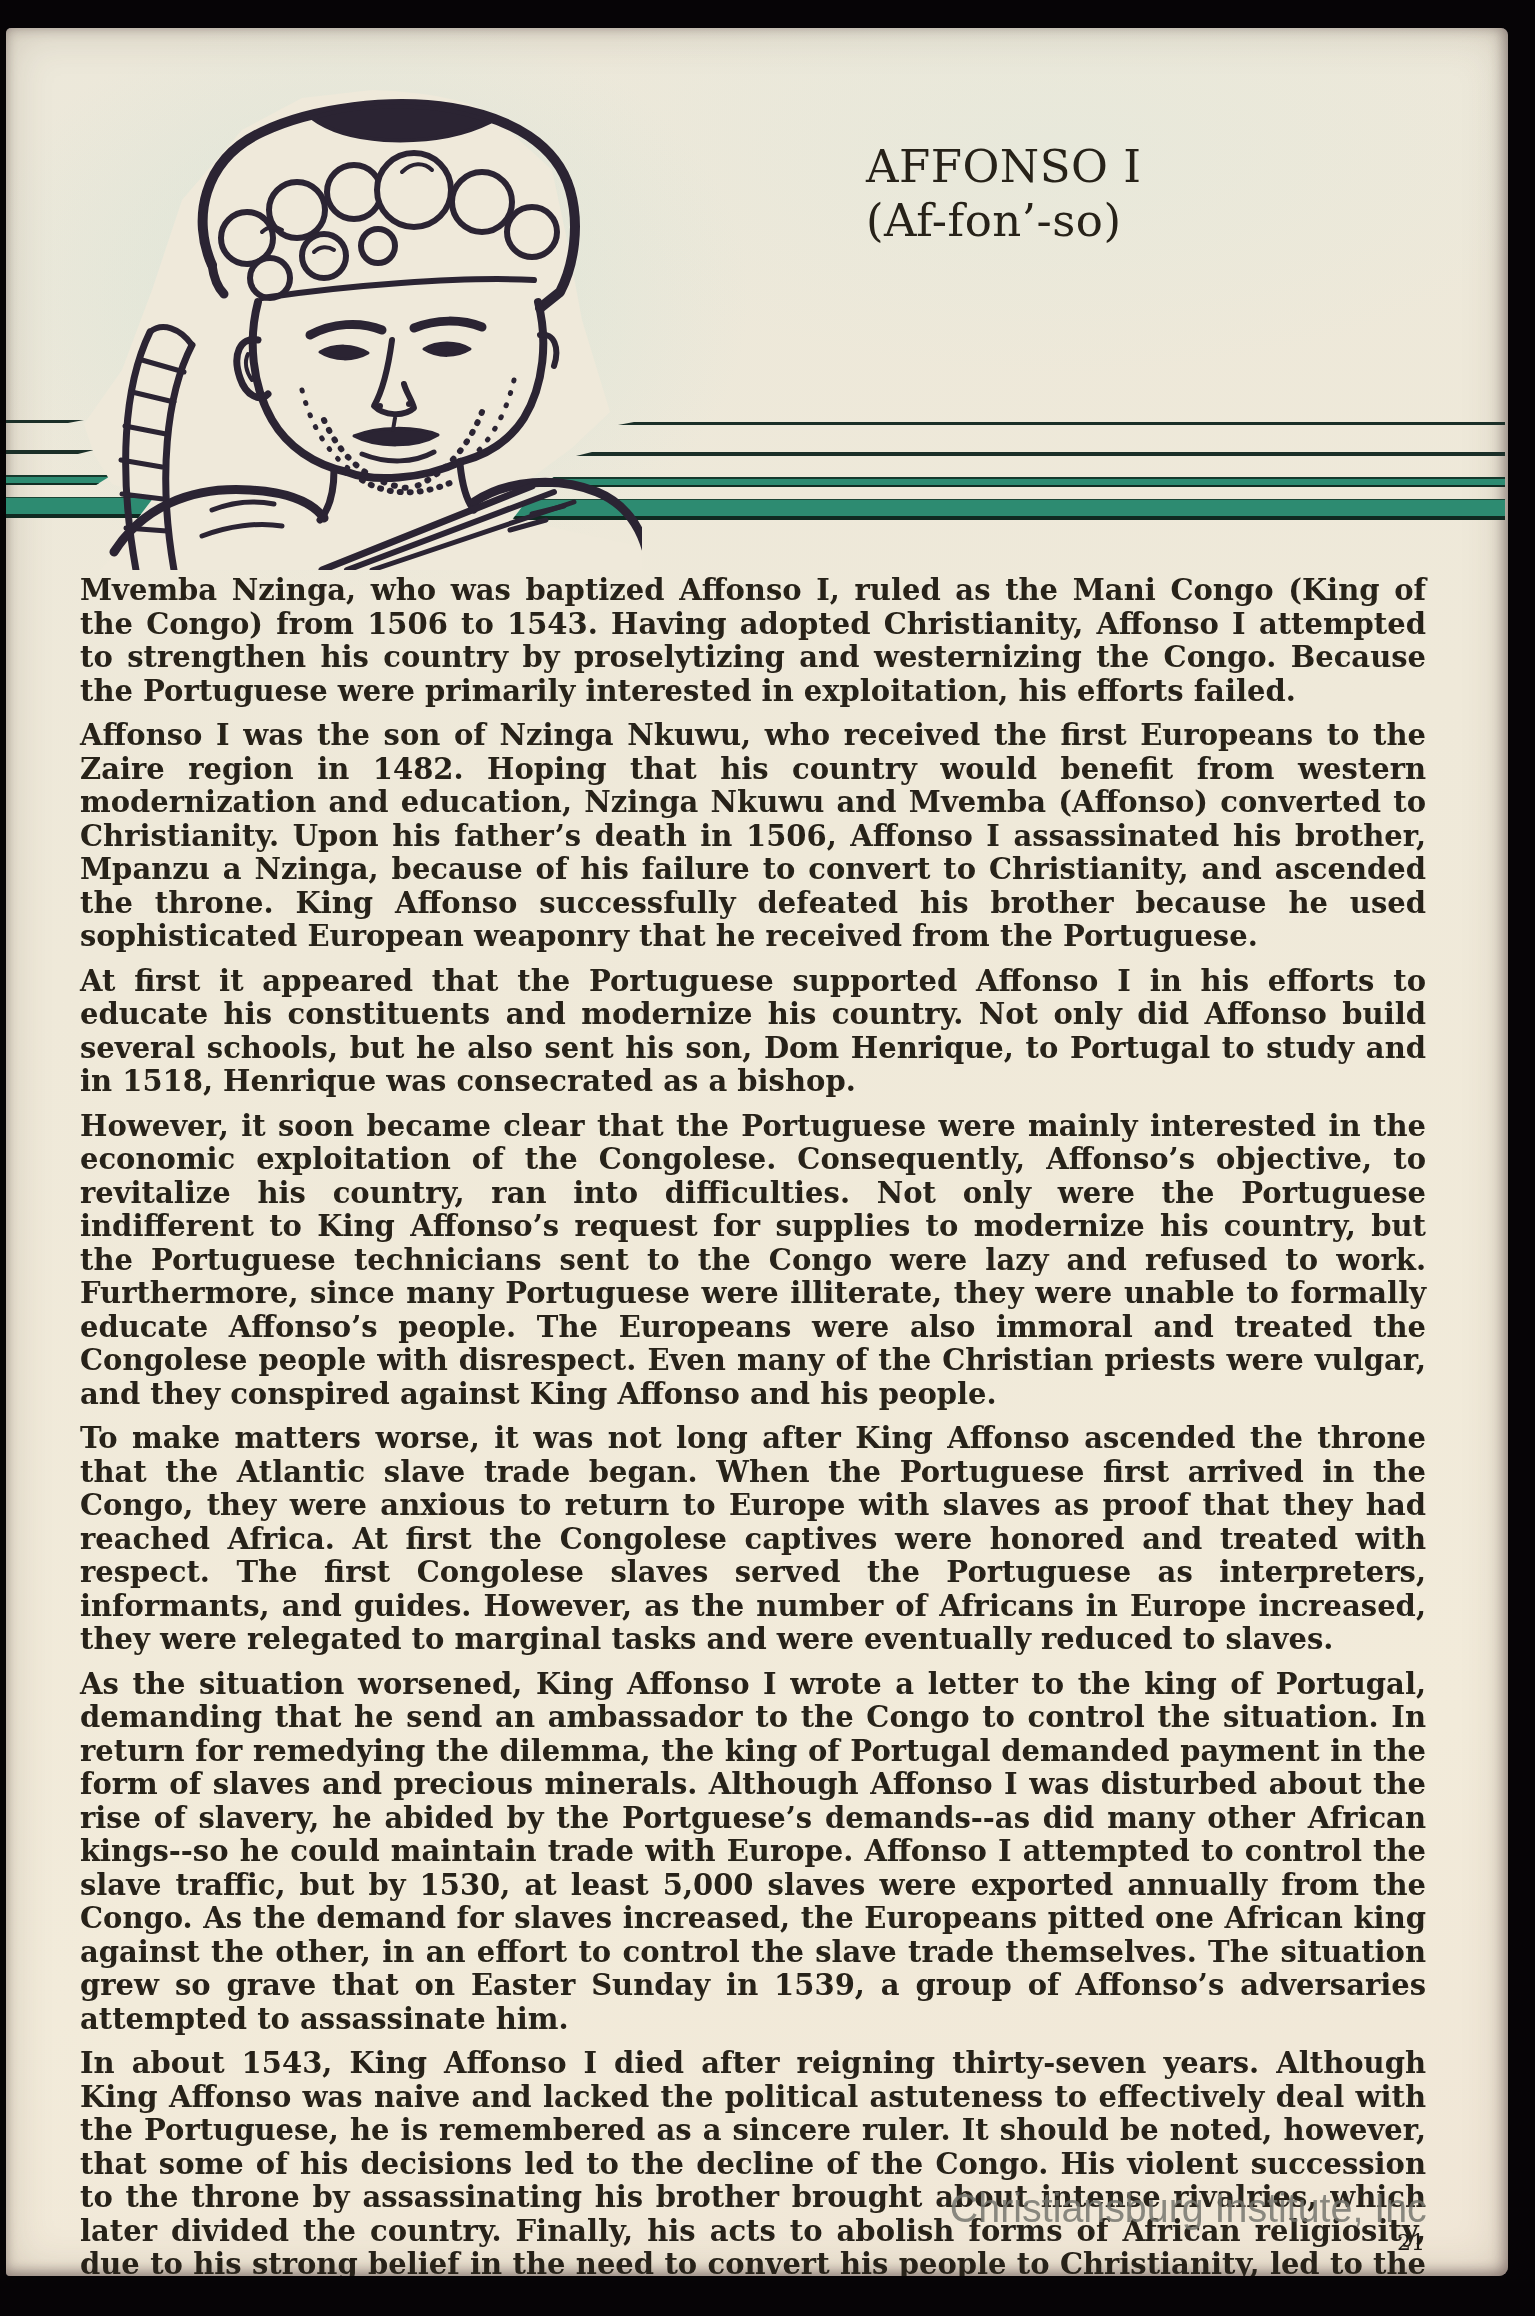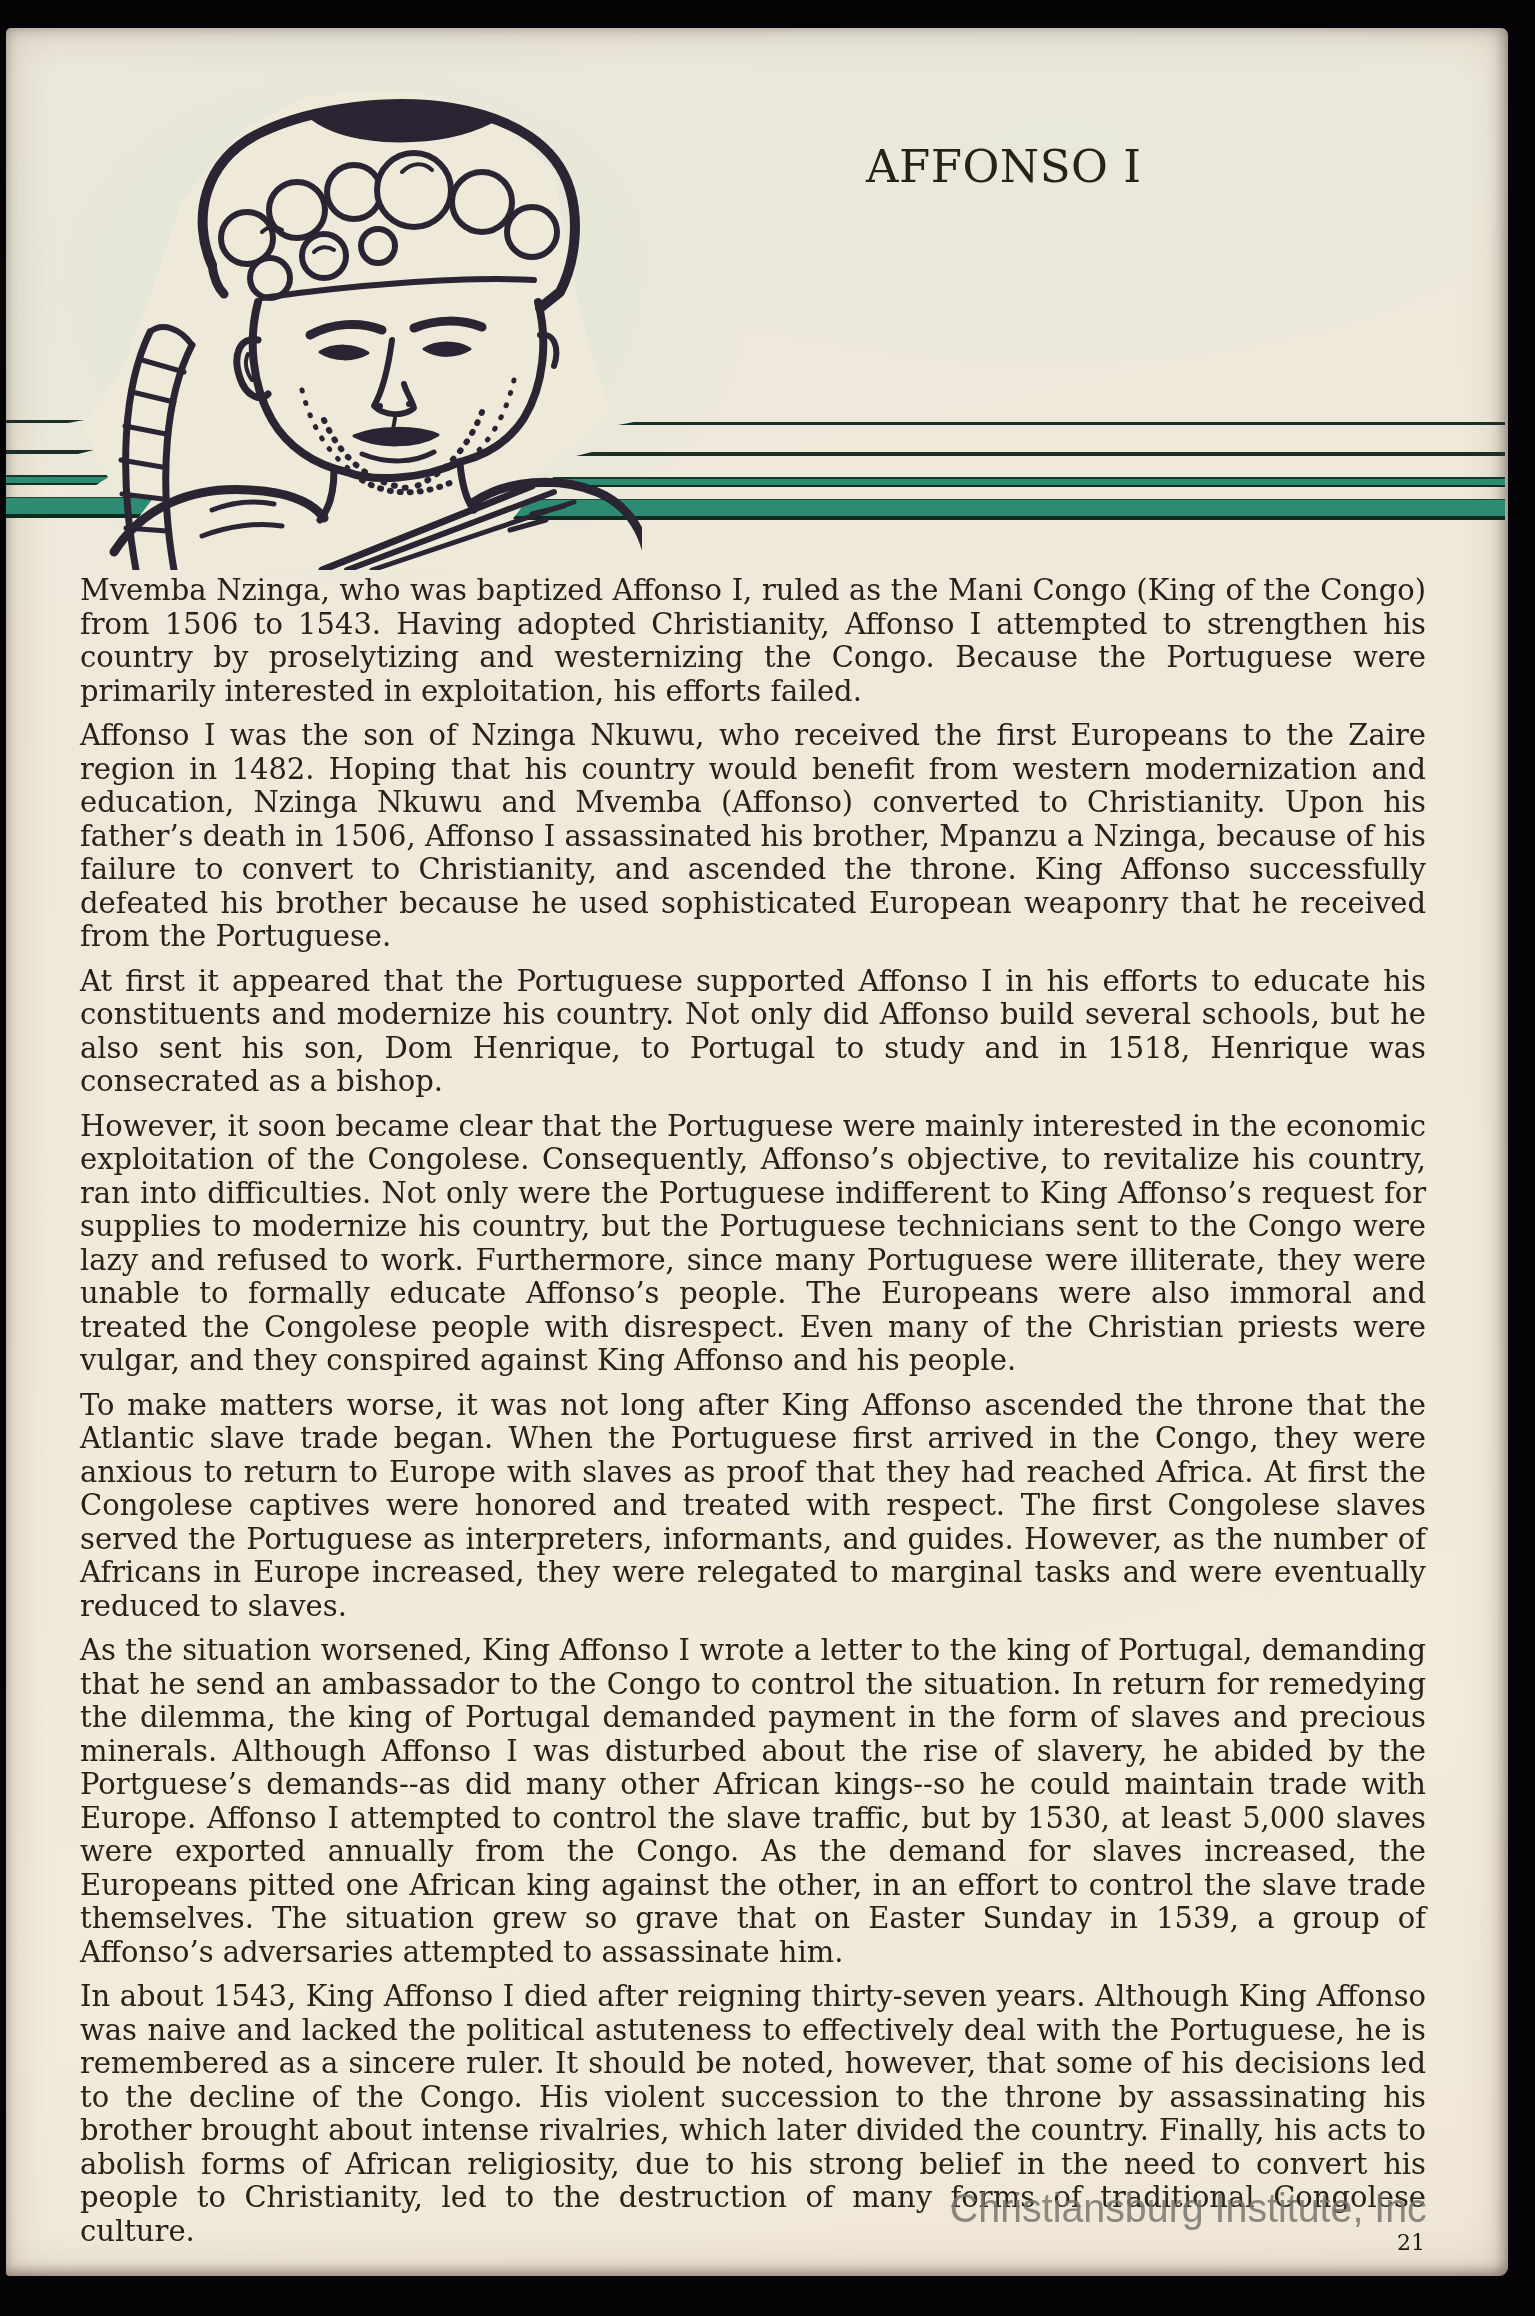--- a/index.html
+++ b/index.html
@@ -60,21 +60,21 @@
     color:var(--ink);
     font-size:45px;line-height:54px;letter-spacing:.5px;
     font-weight:400;
   }
   .body-text{
     position:absolute;left:80px;top:574px;width:1346px;z-index:4;
     color:var(--ink);
     font-size:29px;line-height:33.5px;
     text-align:justify;
   }
-  .body-text p{margin:0 0 11px 0;}
+  .body-text p{margin:0 0 11px 0;font-weight:bold;}
   .body-text p:last-child{margin-bottom:0;}
 
   .watermark{
     position:absolute;right:108px;top:2186px;z-index:5;
     font-family:"Liberation Sans","DejaVu Sans",sans-serif;
     font-size:41px;line-height:44px;
     color:var(--watermark_gray);
     opacity:.85;
     transform:scaleX(.96);transform-origin:right center;
     white-space:nowrap;
@@ -167,20 +167,21 @@
             <path d="M260,530 L470,446" stroke-width="7"></path>
             <path d="M285,530 L492,452" stroke-width="6"></path>
             <path d="M310,530 L512,462" stroke-width="5"></path>
             <path d="M470,474 L502,466 M448,490 L484,480 M150,470 C170,462 192,460 212,464 M140,496 C166,486 196,482 220,486" stroke-width="5"></path>
           </g>
         </svg>
       </div>
 
       <div class="header-block">
         <div>AFFONSO I</div>
+        <div>(Af-fon’-so)</div>
       </div>
 
       <div class="body-text">
         <p>Mvemba Nzinga, who was baptized Affonso I, ruled as the Mani Congo (King of the Congo) from 1506 to 1543. Having adopted Christianity, Affonso I attempted to strengthen his country by proselytizing and westernizing the Congo. Because the Portuguese were primarily interested in exploitation, his efforts failed.</p>
         <p>Affonso I was the son of Nzinga Nkuwu, who received the first Europeans to the Zaire region in 1482. Hoping that his country would benefit from western modernization and education, Nzinga Nkuwu and Mvemba (Affonso) converted to Christianity. Upon his father’s death in 1506, Affonso I assassinated his brother, Mpanzu a Nzinga, because of his failure to convert to Christianity, and ascended the throne. King Affonso successfully defeated his brother because he used sophisticated European weaponry that he received from the Portuguese.</p>
         <p>At first it appeared that the Portuguese supported Affonso I in his efforts to educate his constituents and modernize his country. Not only did Affonso build several schools, but he also sent his son, Dom Henrique, to Portugal to study and in 1518, Henrique was consecrated as a bishop.</p>
         <p>However, it soon became clear that the Portuguese were mainly interested in the economic exploitation of the Congolese. Consequently, Affonso’s objective, to revitalize his country, ran into difficulties. Not only were the Portuguese indifferent to King Affonso’s request for supplies to modernize his country, but the Portuguese technicians sent to the Congo were lazy and refused to work. Furthermore, since many Portuguese were illiterate, they were unable to formally educate Affonso’s people. The Europeans were also immoral and treated the Congolese people with disrespect. Even many of the Christian priests were vulgar, and they conspired against King Affonso and his people.</p>
         <p>To make matters worse, it was not long after King Affonso ascended the throne that the Atlantic slave trade began. When the Portuguese first arrived in the Congo, they were anxious to return to Europe with slaves as proof that they had reached Africa. At first the Congolese captives were honored and treated with respect. The first Congolese slaves served the Portuguese as interpreters, informants, and guides. However, as the number of Africans in Europe increased, they were relegated to marginal tasks and were eventually reduced to slaves.</p>
         <p>As the situation worsened, King Affonso I wrote a letter to the king of Portugal, demanding that he send an ambassador to the Congo to control the situation. In return for remedying the dilemma, the king of Portugal demanded payment in the form of slaves and precious minerals. Although Affonso I was disturbed about the rise of slavery, he abided by the Portguese’s demands--as did many other African kings--so he could maintain trade with Europe. Affonso I attempted to control the slave traffic, but by 1530, at least 5,000 slaves were exported annually from the Congo. As the demand for slaves increased, the Europeans pitted one African king against the other, in an effort to control the slave trade themselves. The situation grew so grave that on Easter Sunday in 1539, a group of Affonso’s adversaries attempted to assassinate him.</p>
         <p>In about 1543, King Affonso I died after reigning thirty-seven years. Although King Affonso was naive and lacked the political astuteness to effectively deal with the Portuguese, he is remembered as a sincere ruler. It should be noted, however, that some of his decisions led to the decline of the Congo. His violent succession to the throne by assassinating his brother brought about intense rivalries, which later divided the country. Finally, his acts to abolish forms of African religiosity, due to his strong belief in the need to convert his people to Christianity, led to the destruction of many forms of traditional Congolese culture.</p>

